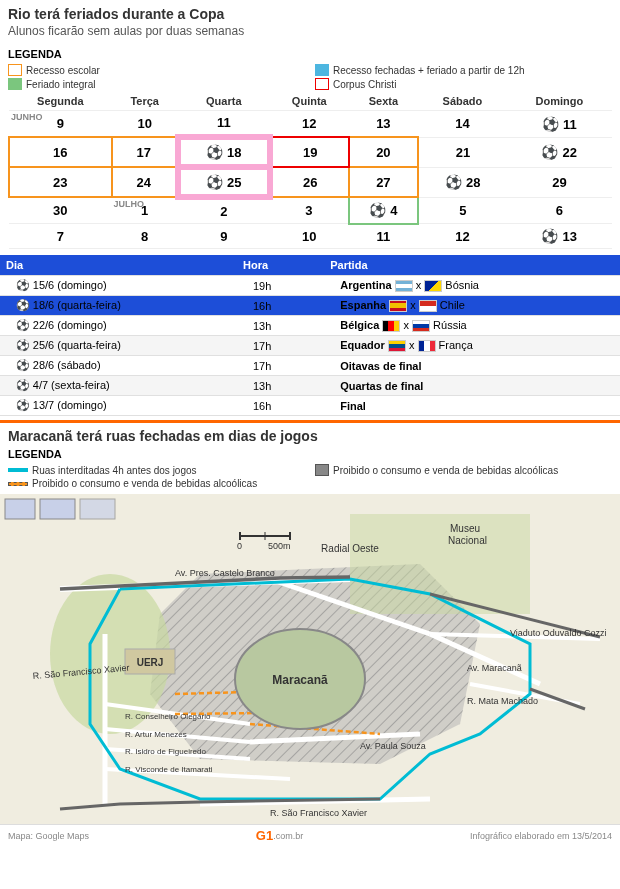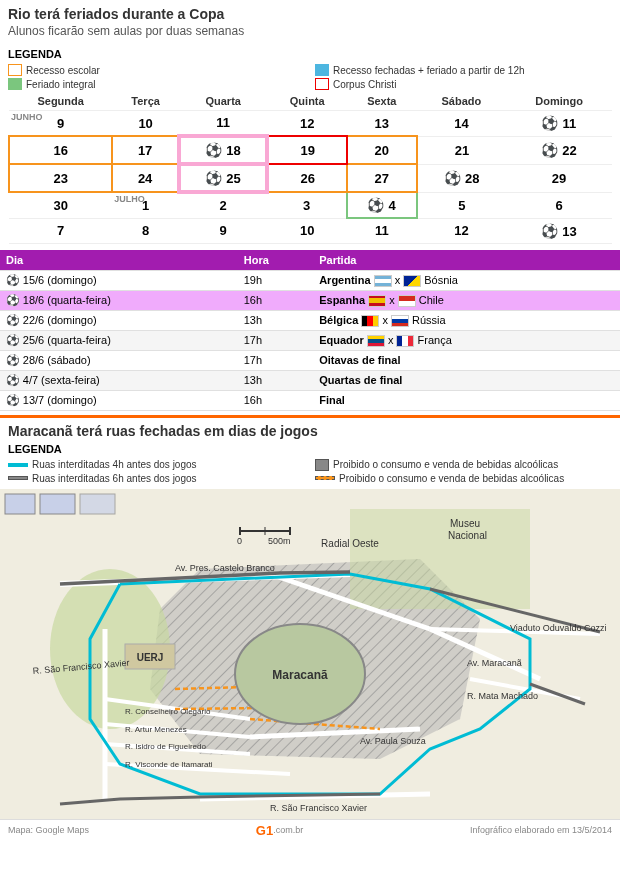--- a/index.html
+++ b/index.html
@@ -18,31 +18,31 @@
     .leg-box.green-fill { background: #7bc67e; border-color: #7bc67e; }
 
     
     .calendar { width: 100%; border-collapse: collapse; margin: 0 8px; width: calc(100% - 16px); }
     .calendar th { font-size: 11px; font-weight: bold; text-align: center; padding: 3px 2px; color: #333; }
     .calendar td { font-size: 12px; text-align: center; padding: 4px 2px; vertical-align: middle; position: relative; }
     .calendar .month-label { font-size: 9px; font-weight: bold; color: #888; position: absolute; top: 2px; left: 2px; line-height: 1; }
     .calendar .day-num { font-size: 13px; font-weight: bold; }
     .calendar td.orange-border { border: 2px solid #f7941d; }
     .calendar td.red-border { border: 2px solid #e00; }
-    .calendar td.blue-border { border: 4px solid #f9a8d4; }
+    .calendar td.blue-border { border: 6px solid #f9a8d4; }
     .calendar td.green-border { border: 2px solid #7bc67e; }
     .calendar tr { border-bottom: 1px solid #eee; }
     .cal-wrap { padding: 0 0 0; }
 
     
     .matches { width: calc(100% - 0px); border-collapse: collapse; }
-    .matches-header { background: #a21caf; color: #fff; }
+    .matches-header { background: #1d4ed8; color: #fff; }
     .matches-header th { padding: 4px 6px; font-size: 11px; font-weight: bold; text-align: left; }
     .matches tr { border-bottom: 1px solid #e0e0e0; }
-    .matches td { padding: 3px 6px; font-size: 11px; vertical-align: middle; }
+    .matches td { padding: 3px 16px; font-size: 11px; vertical-align: middle; }
     .matches tr:nth-child(even) { background: #f5f5f5; }
     .flag { display: inline-block; width: 18px; height: 12px; border: 1px solid #ccc; font-size: 9px; vertical-align: middle; overflow: hidden; }
     .flag-arg { background: linear-gradient(#74b2d7 33%, #fff 33%, #fff 66%, #74b2d7 66%); }
     .flag-bos { background: linear-gradient(135deg, #002395 50%, #FFD700 50%); }
     .flag-esp { background: linear-gradient(#c60b1e 25%, #f1bf00 25%, #f1bf00 75%, #c60b1e 75%); }
     .flag-chi { background: linear-gradient(#d52b1e 50%, #fff 50%); }
     .flag-bel { background: linear-gradient(90deg, #000 33%, #f00 33%, #f00 66%, #fc0 66%); }
     .flag-rus { background: linear-gradient(#fff 33%, #0039a6 33%, #0039a6 66%, #d52b1e 66%); }
     .flag-ecu { background: linear-gradient(#FFD100 33%, #034F8B 33%, #034F8B 66%, #DD1635 66%); }
     .flag-fra { background: linear-gradient(90deg, #002395 33%, #fff 33%, #fff 66%, #ed2939 66%); }
@@ -163,21 +163,21 @@
         <th>Hora</th>
         <th>Partida</th>
       </tr>
     </thead>
     <tbody id="matches-body">
     <tr>
           <td><span>⚽</span> 15/6 (domingo)</td>
           <td>19h</td>
           <td><strong>Argentina</strong> <span class="flag flag-arg"></span> x <span class="flag flag-bos"></span> Bósnia</td>
         </tr>
-        <tr style="background: #f0abfc;">
+        <tr style="background: #1d4ed8;">
           <td><span>⚽</span> 18/6 (quarta-feira)</td>
           <td>16h</td>
           <td><strong>Espanha</strong> <span class="flag flag-esp"></span> x <span class="flag flag-chi"></span> Chile</td>
         </tr>
         <tr>
           <td><span>⚽</span> 22/6 (domingo)</td>
           <td>13h</td>
           <td><strong>Bélgica</strong> <span class="flag flag-bel"></span> x <span class="flag flag-rus"></span> Rússia</td>
         </tr>
         <tr style="background: rgb(245, 245, 245);">
@@ -208,24 +208,20 @@
   <div class="map-title">Maracanã terá ruas fechadas em dias de jogos</div>
   <div style="font-weight:bold;font-size:11px;padding:2px 8px 1px;">LEGENDA</div>
   <div class="map-legenda">
     <div class="map-leg-item">
       <div class="map-leg-line cyan"></div>
       <span>Ruas interditadas 4h antes dos jogos</span>
     </div>
     <div class="map-leg-item">
       <div style="width:14px;height:12px;background:#888;border:1px solid #555;flex-shrink:0;"></div>
       <span>Proibido o consumo e venda de bebidas alcoólicas</span>
-    </div>
-    <div class="map-leg-item">
-      <div class="map-leg-line gray"></div>
-      <span>Ruas interditadas 6h antes dos jogos</span>
     </div>
     <div class="map-leg-item">
       <div style="width:20px;height:4px;background:#f7941d;border:1px dashed #555;flex-shrink:0;"></div>
       <span>Proibido o consumo e venda de bebidas alcoólicas</span>
     </div>
   </div>
 
   <div class="map-container">
     <svg viewBox="0 0 620 330" class="map-svg">
 

